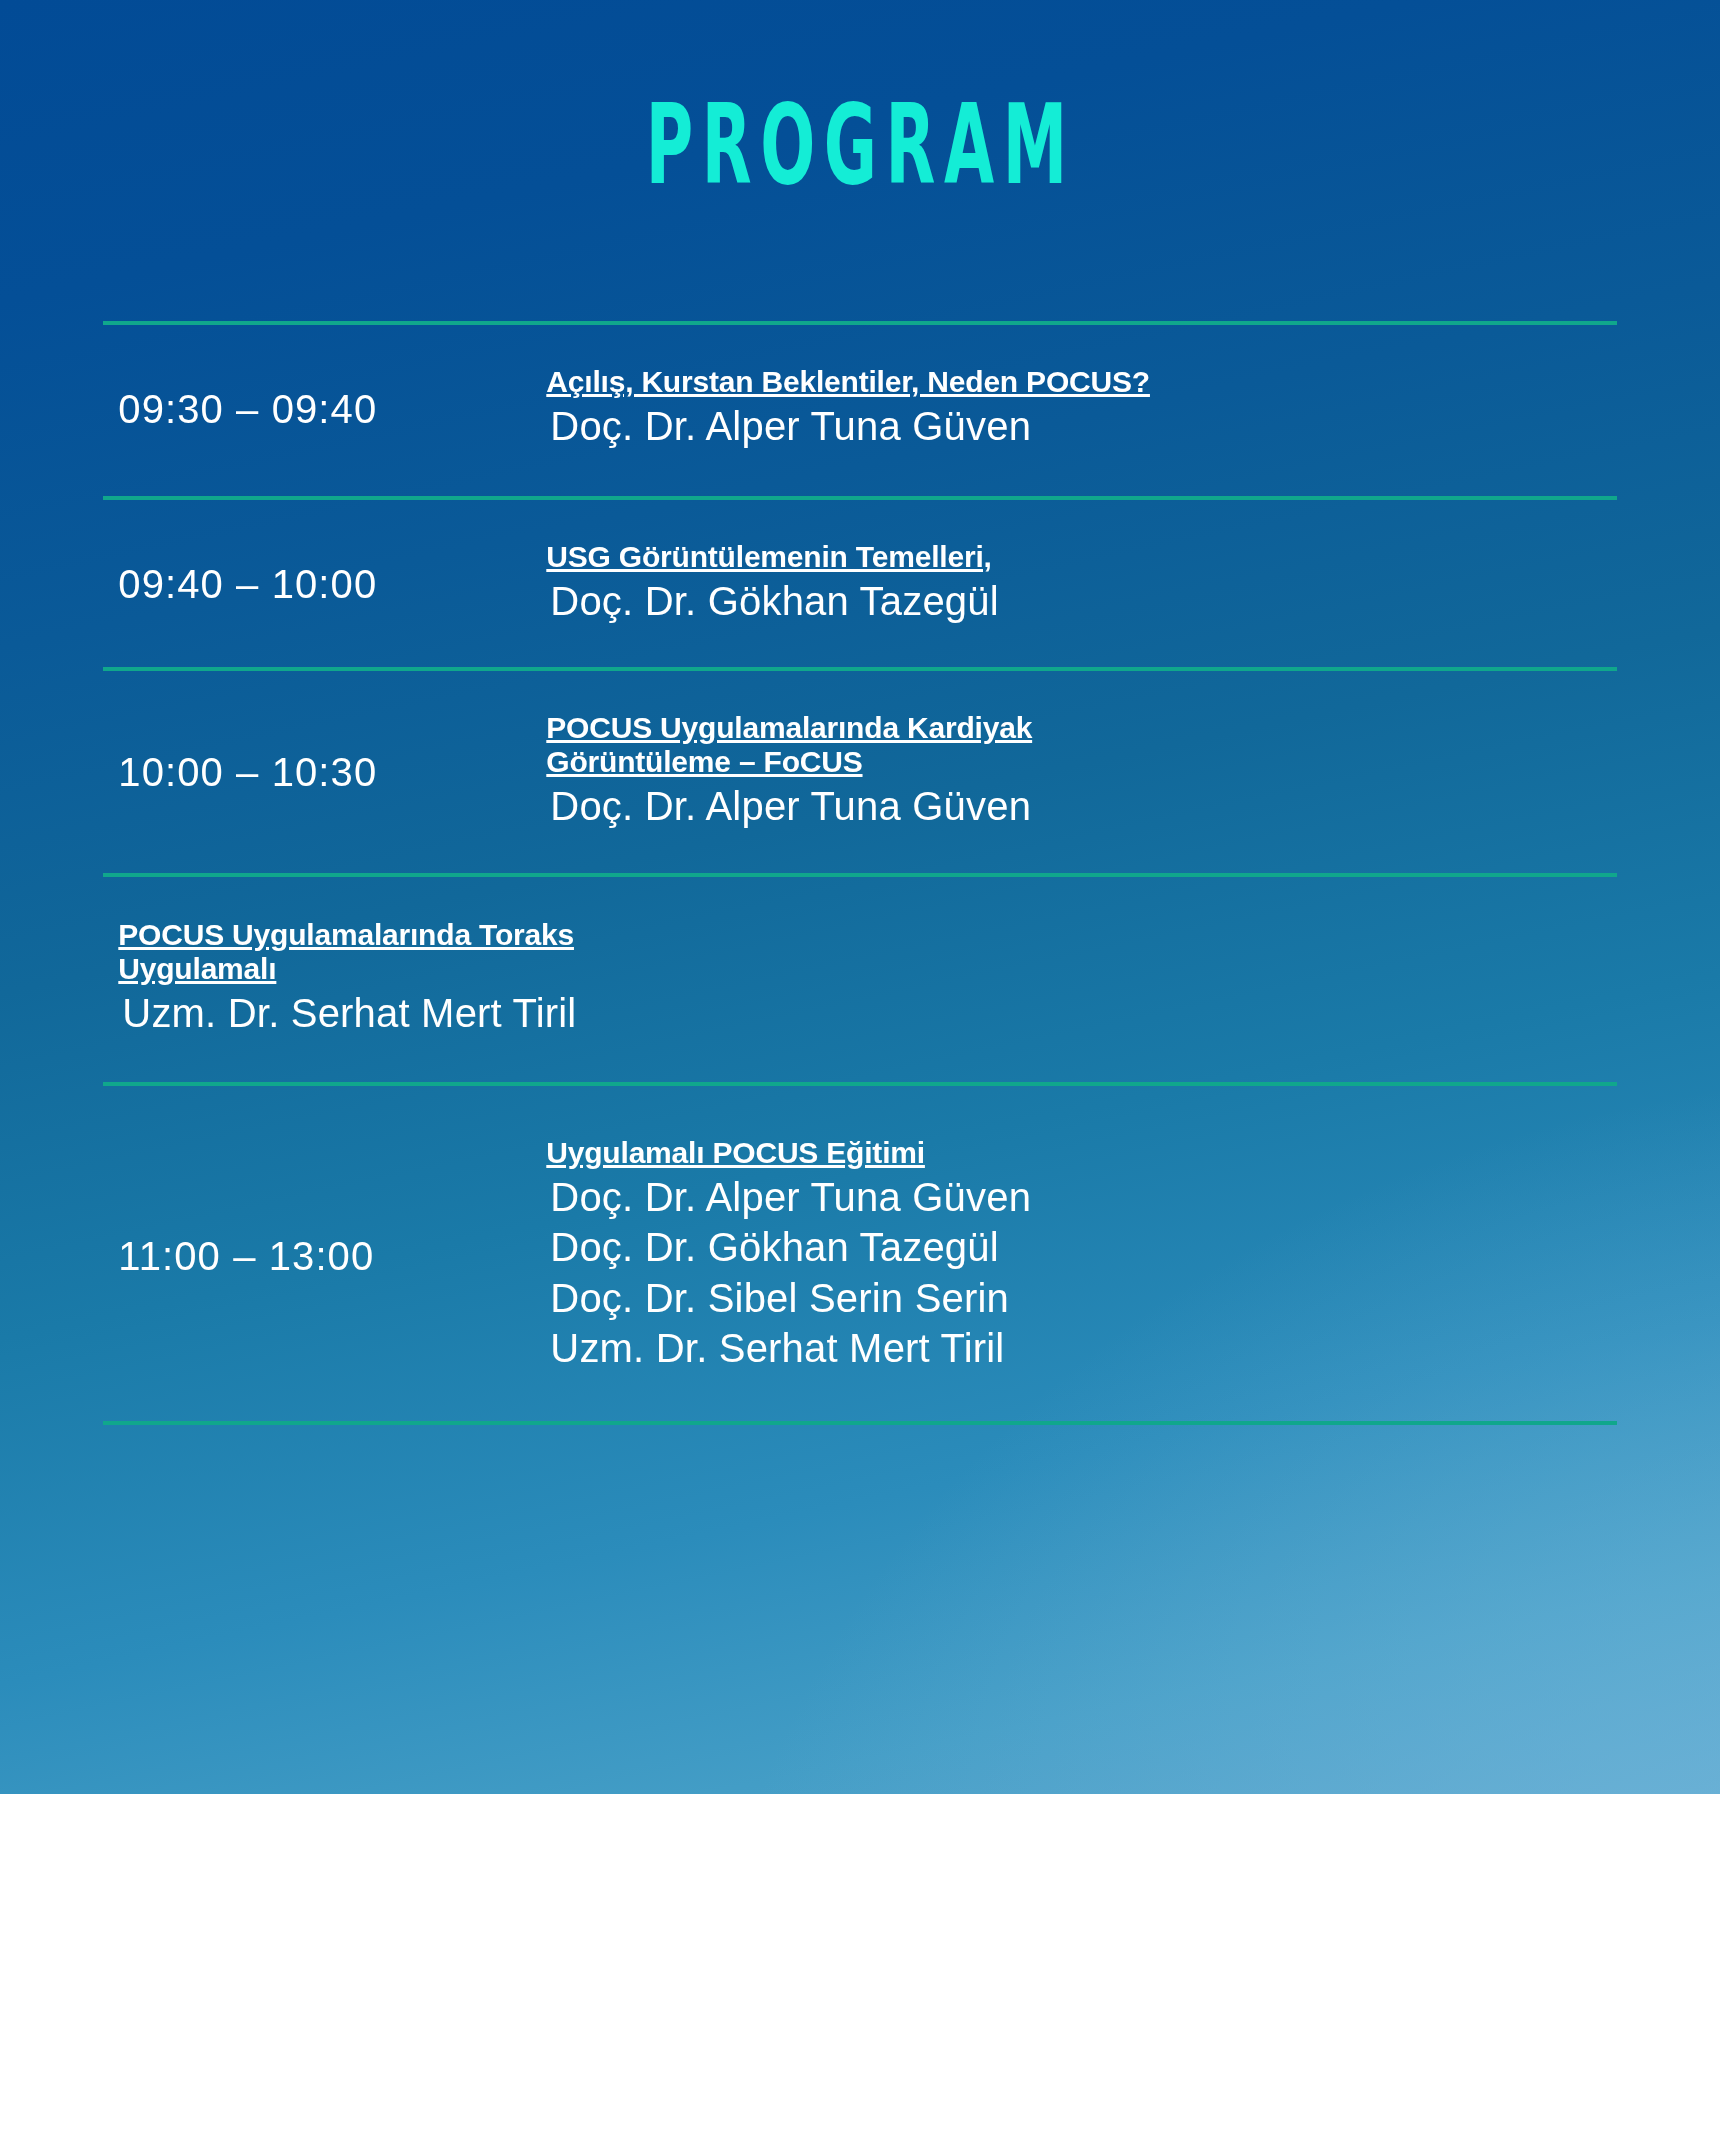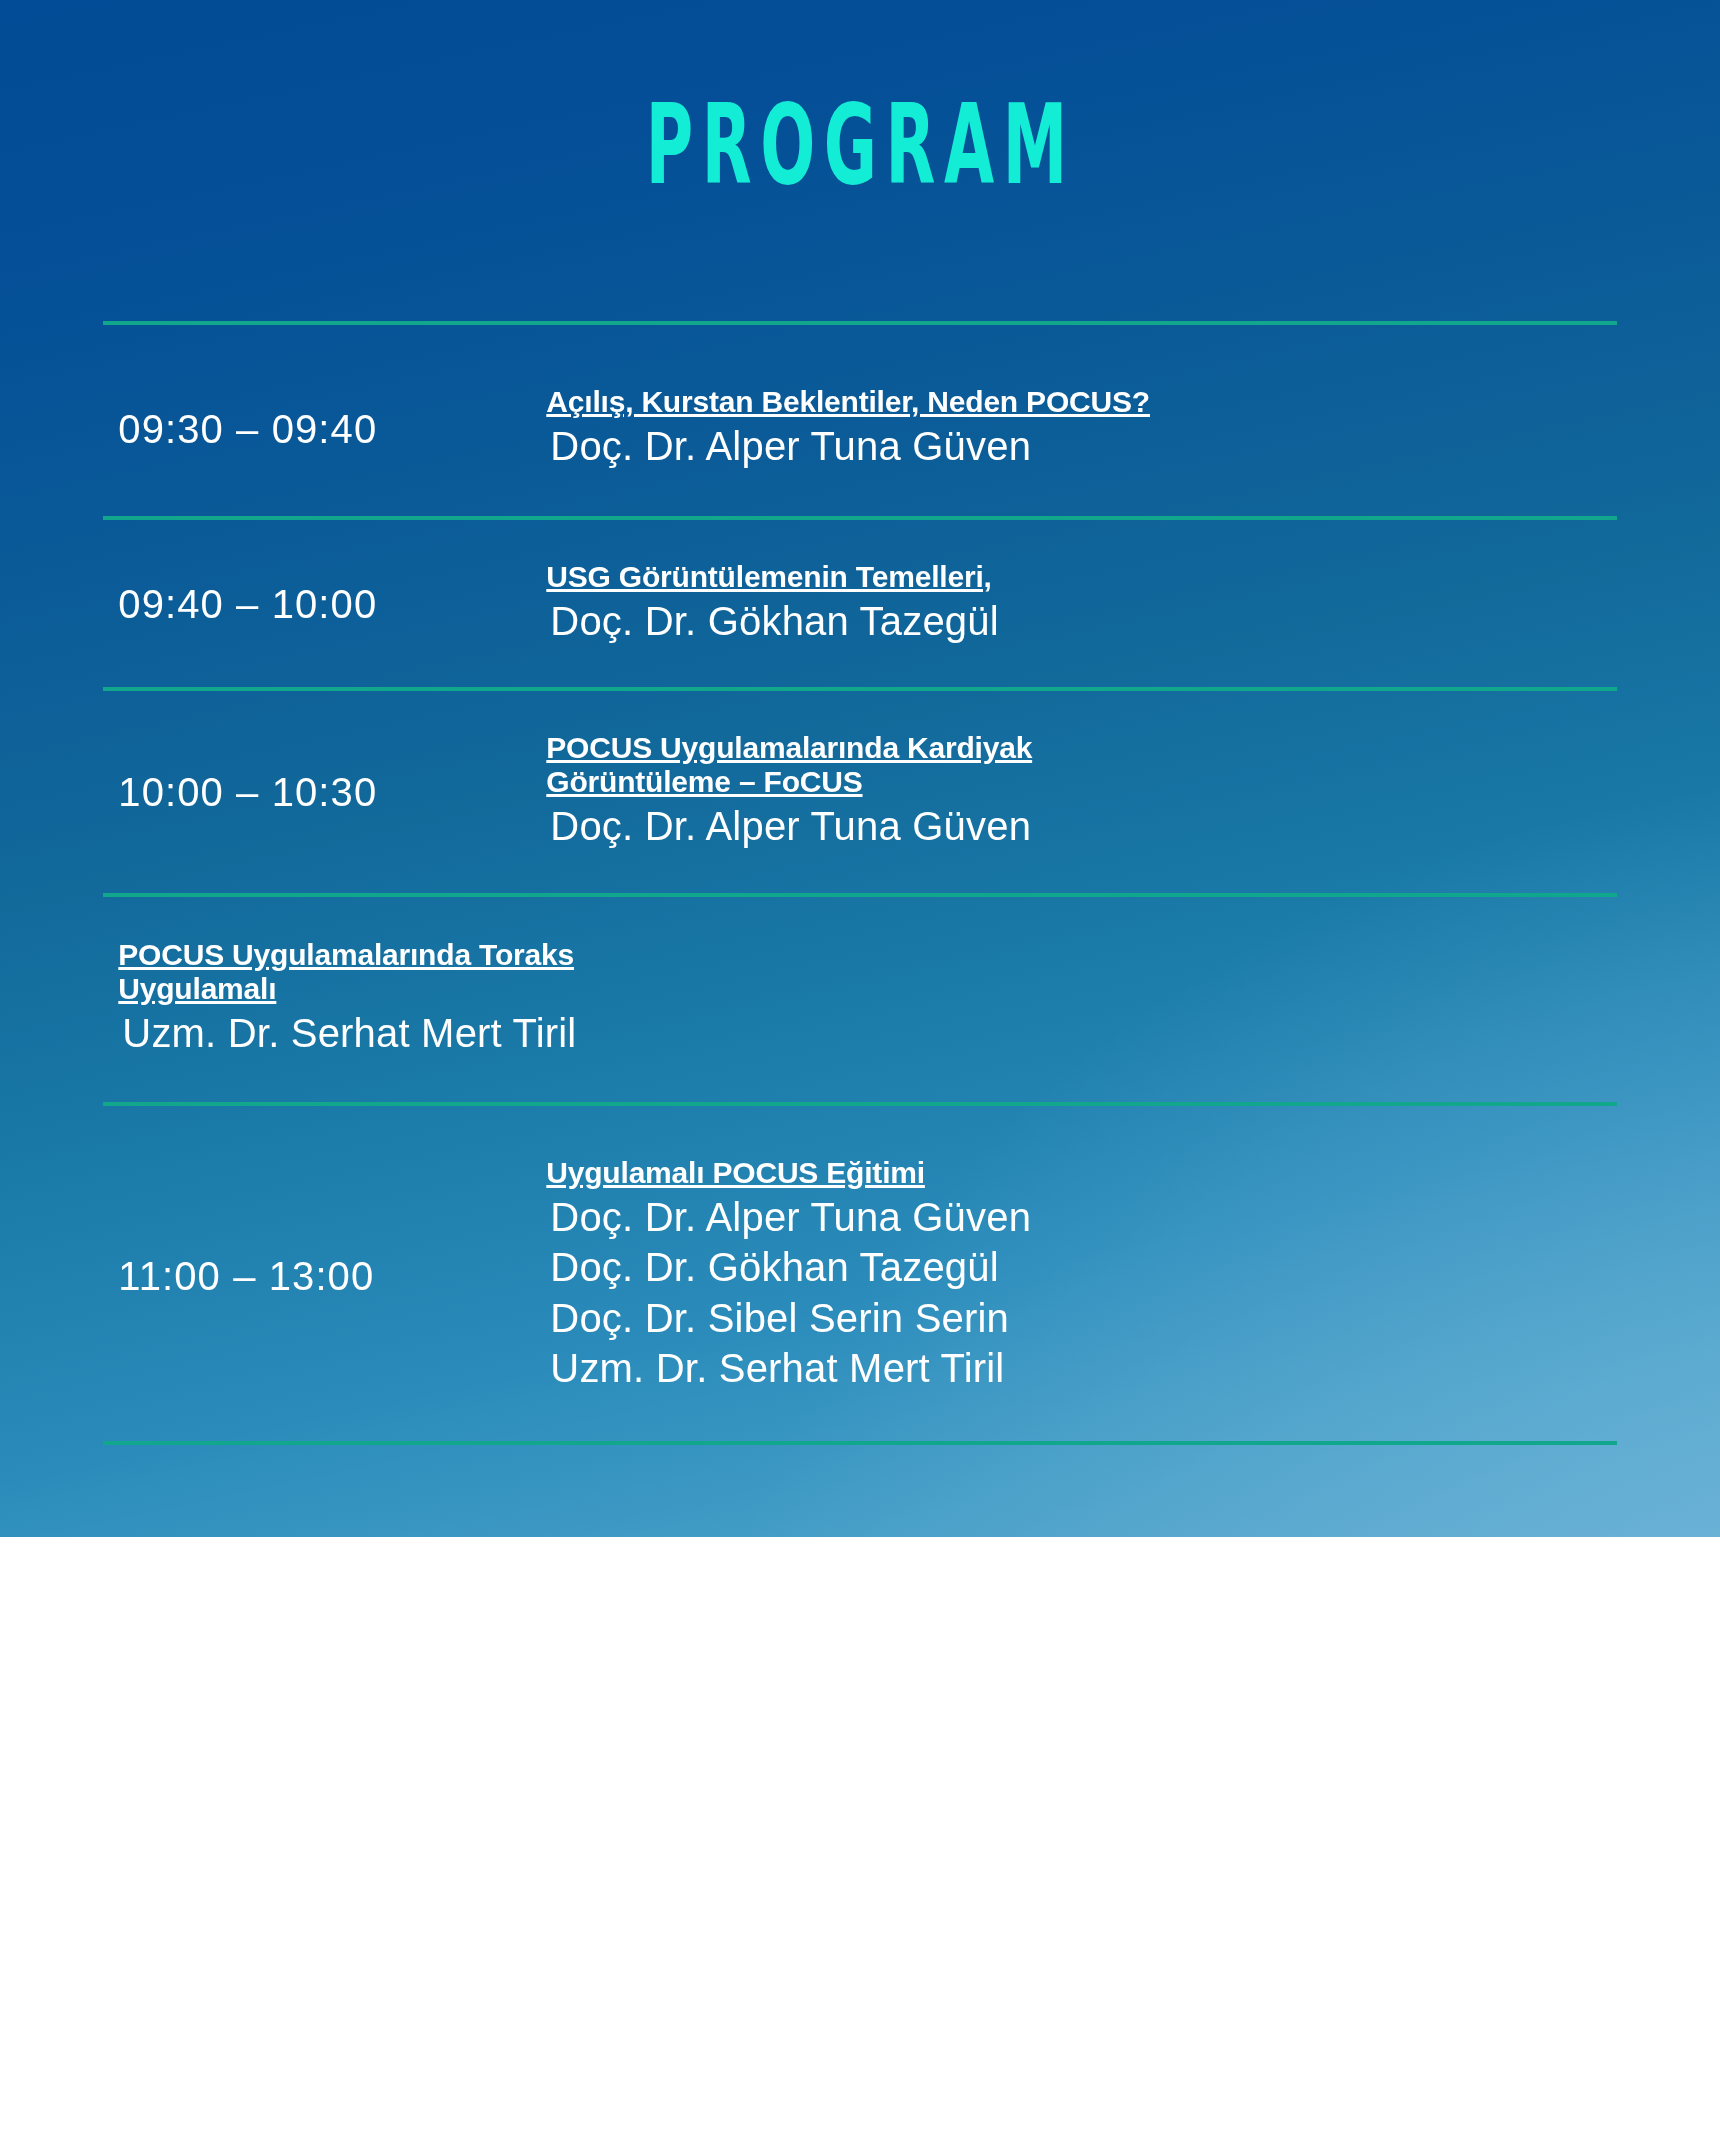--- a/index.html
+++ b/index.html
@@ -8,21 +8,21 @@
   }
   body {
     width: 1721px;
     height: 2151px;
     font-family: "Liberation Sans", sans-serif;
     overflow: hidden;
   }
   .poster {
     position: relative;
     width: 1721px;
-    height: 1537px;
+    height: 1794px;
     box-sizing: border-box;
     background:
       radial-gradient(ellipse 1989px 1683px at 112% 118%, rgba(116,184,219,0.95) 0%, rgba(116,184,219,0.0) 62%),
       linear-gradient(168deg, #024B96 0%, #044F97 14%, #0A5A98 30%, #11689A 46%, #1A7AA8 62%, #2B8CBB 78%, #439DC6 90%, #57A4CC 100%);
     overflow: hidden;
   }
 
   
   .title-wrap {
     position: absolute;
@@ -92,21 +92,21 @@
   .session-title .tline { display: block; }
   .speaker {
     font-size: 40px;
     font-weight: 400;
     line-height: 1.16;
     margin: 4px;
     letter-spacing: 0.2px;
   }
 
   
-  .row-0 { padding-top: 60px;  padding-bottom: 43px; }
+  .row-0 { padding-top: 40px;  padding-bottom: 43px; }
   .row-1 { padding-top: 40px;  padding-bottom: 38px; }
   .row-2 { padding-top: 40px;  padding-bottom: 40px; }
   .row-3 { padding-top: 41px;  padding-bottom: 41px; }
   .row-4 { padding-top: 50px;  padding-bottom: 46px; }
 </style>
 </head>
 <body>
 
 <div class="poster">
 

